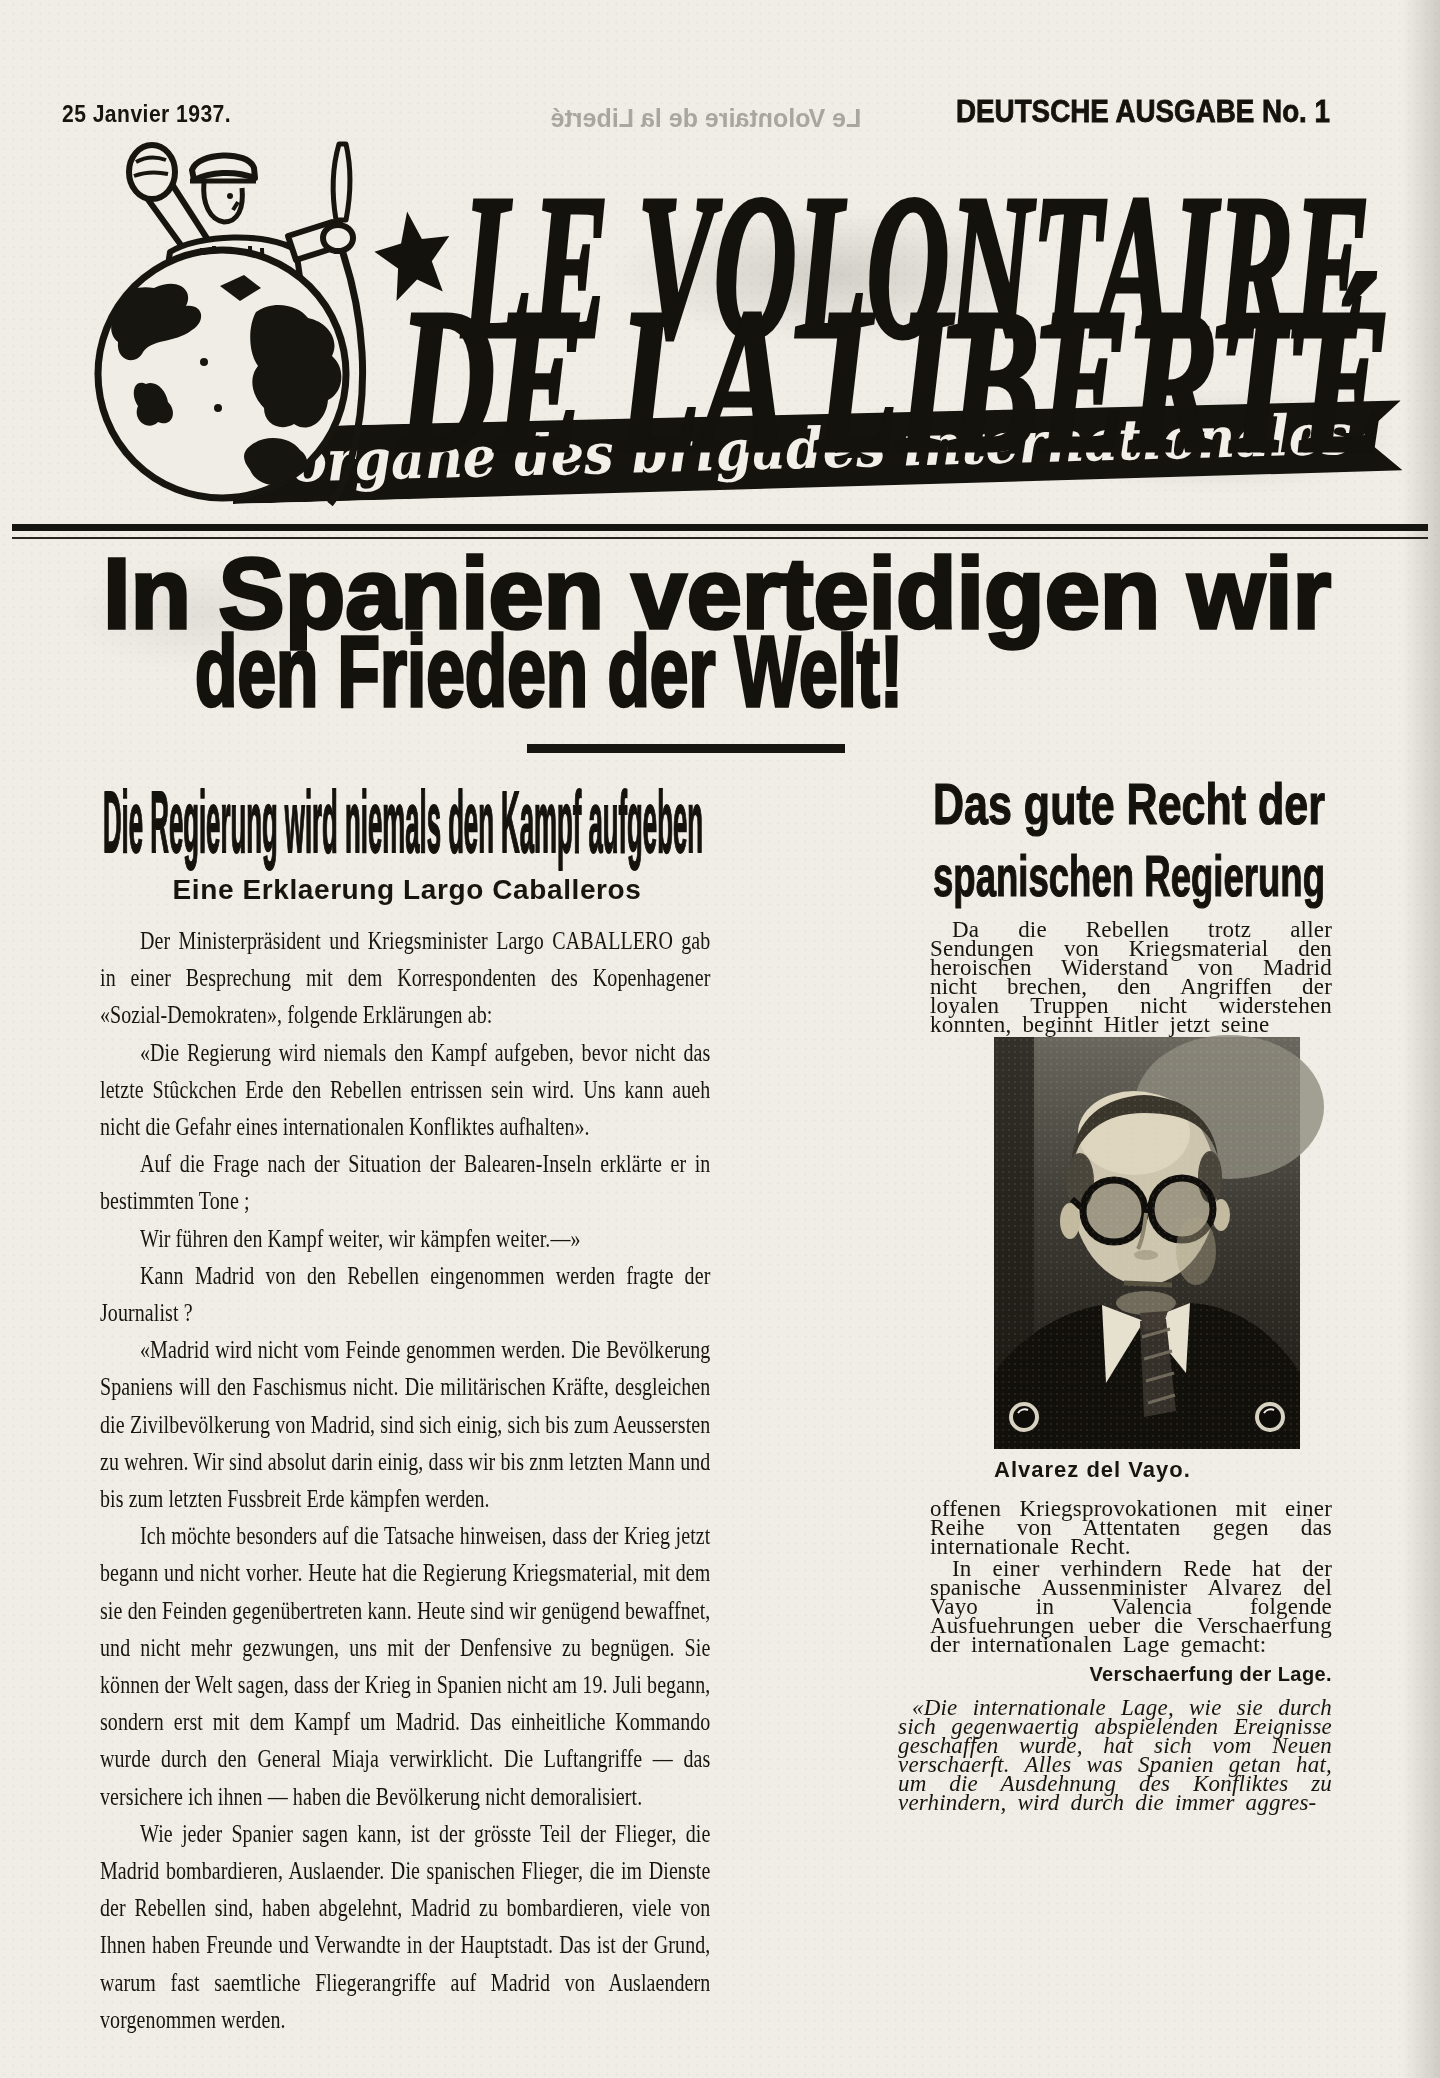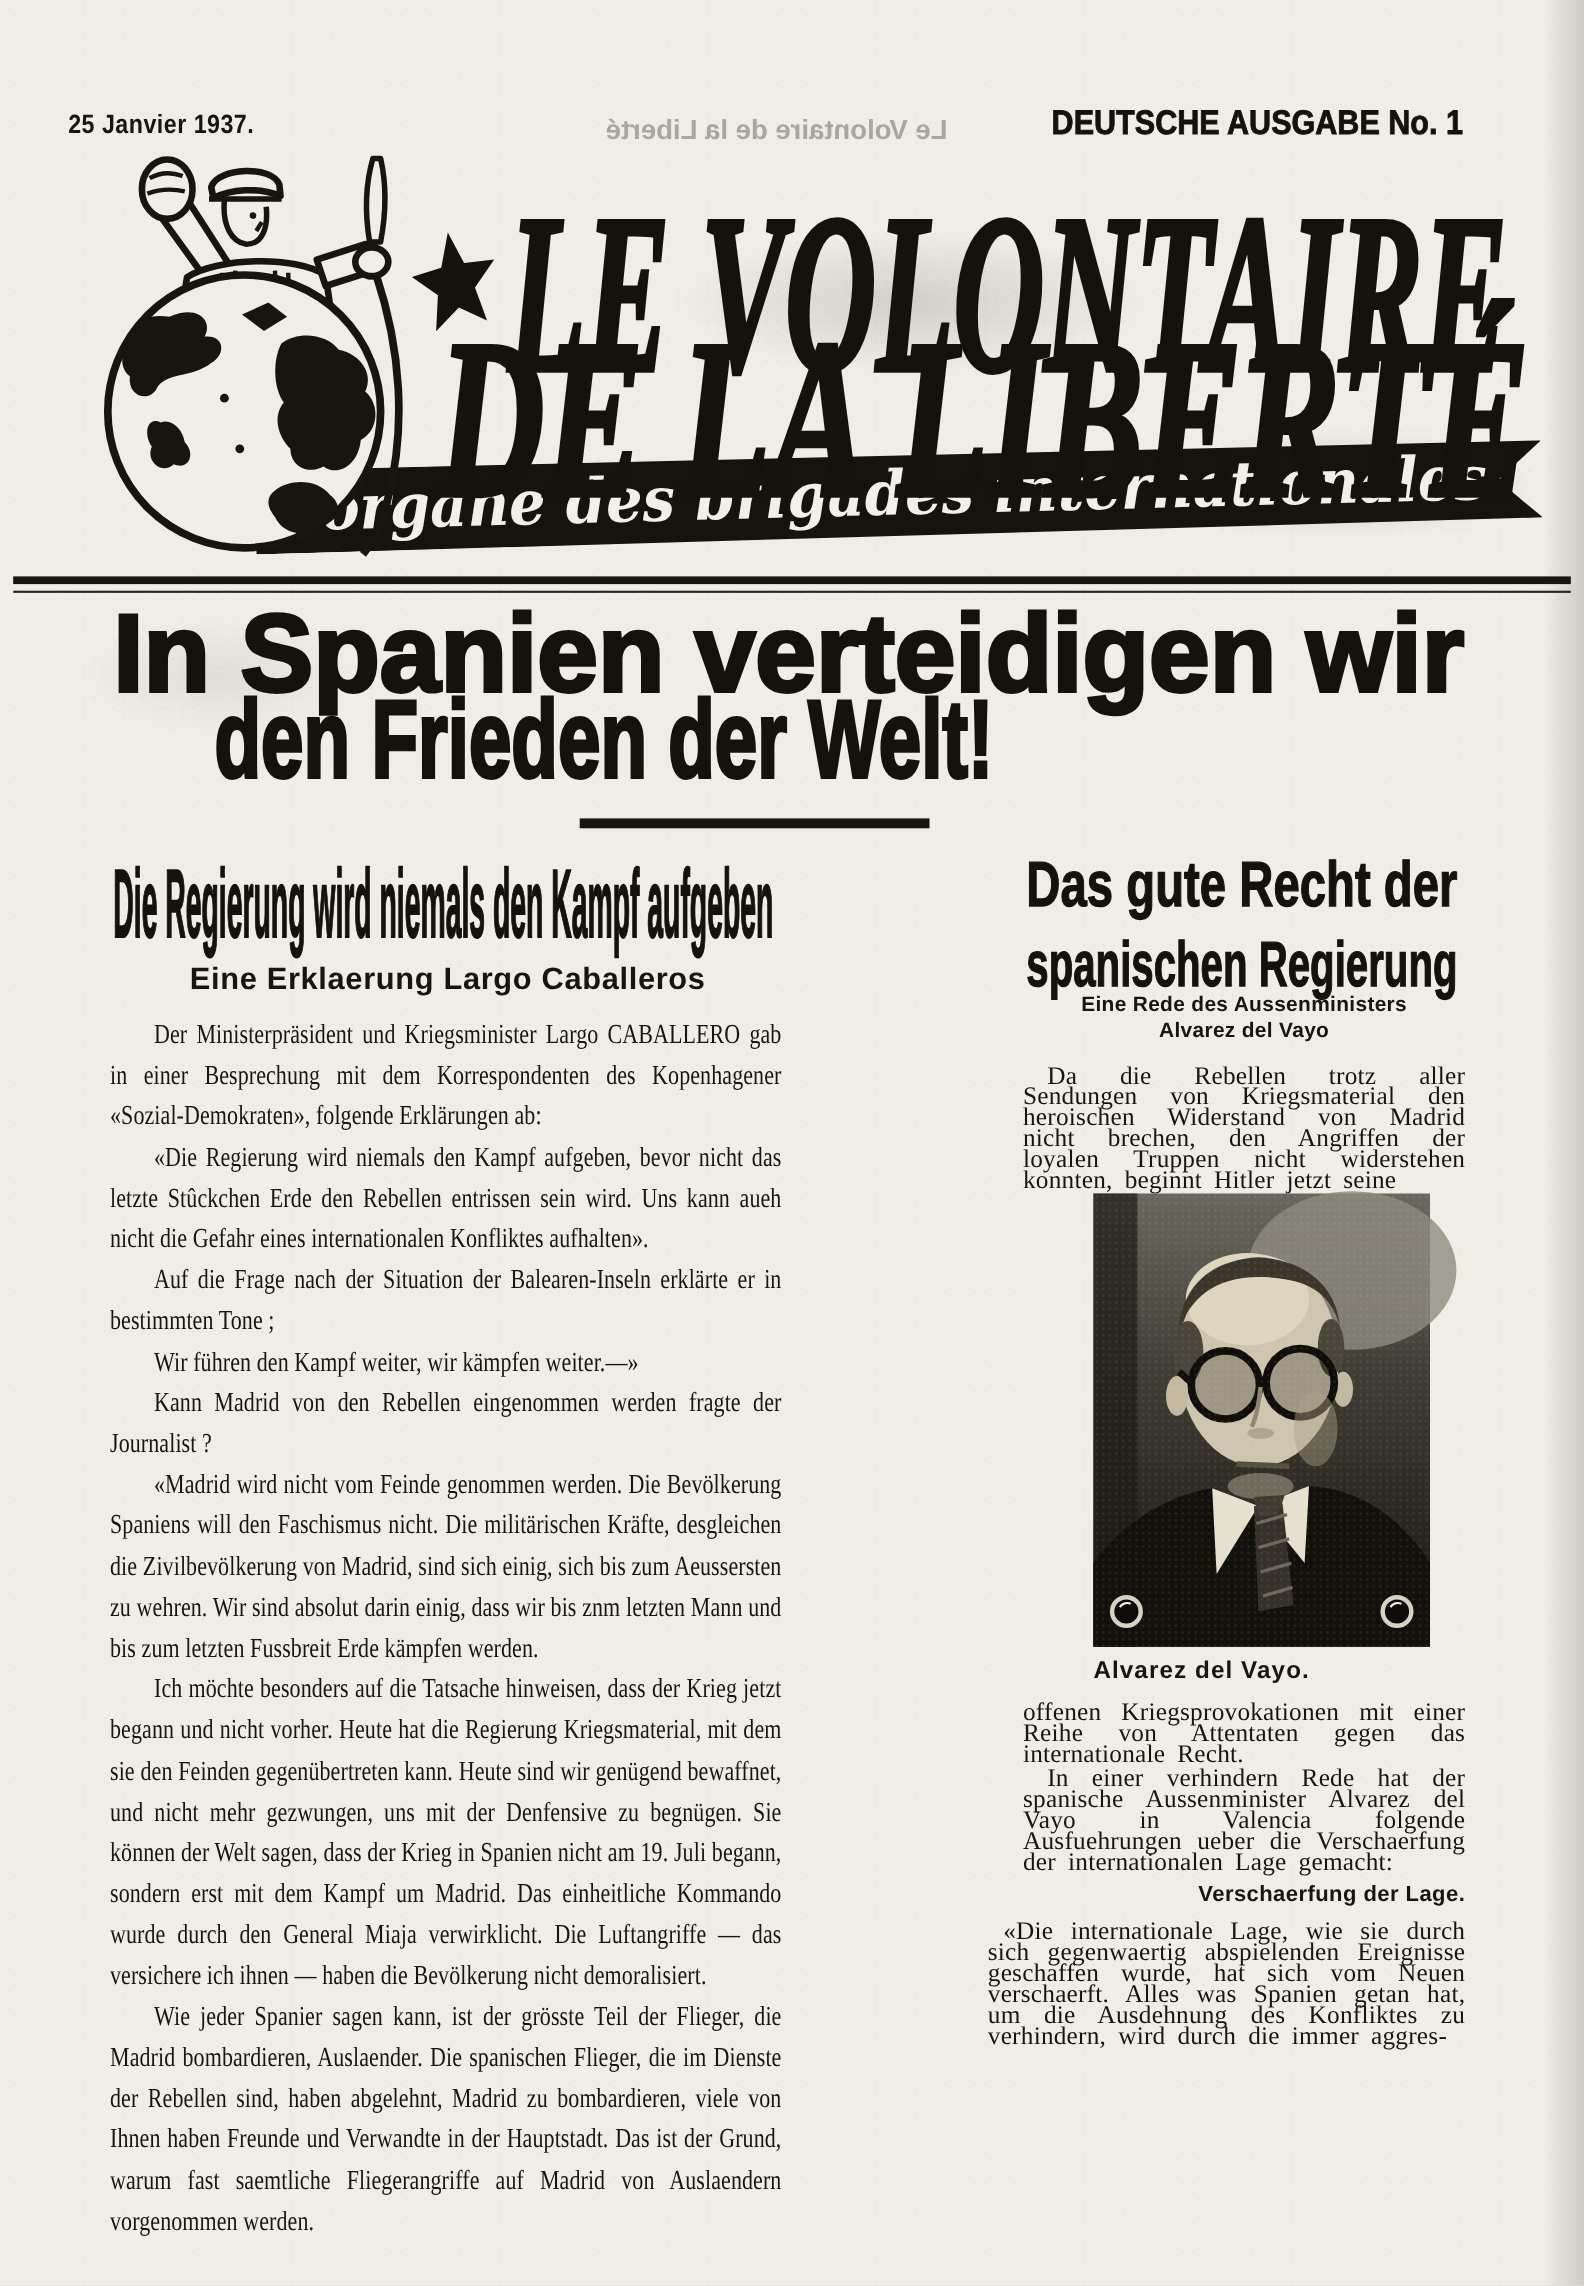--- a/index.html
+++ b/index.html
@@ -61,21 +61,21 @@
   .r-col p{margin:0; font-size:23px; line-height:19px; text-align:justify;
         word-spacing:5px; letter-spacing:.2px;}
   .r-lead{margin-top:18px !important; text-indent:22px;}
   .photo-wrap{margin:3px 0 0 64px; width:306px;}
   .caption{margin:8px 0 0 64px; width:306px; 
         font-family:"Liberation Sans",sans-serif; font-weight:bold; font-size:22px; letter-spacing:1px;}
   .r-a1{margin-top:16px !important;}
   .r-a2,.r-a3{margin-top:3px !important; text-indent:22px;}
   .r-crosshead{margin-top:9px; text-align:right; font-family:"Liberation Sans",sans-serif;
         font-weight:bold; font-size:20px; letter-spacing:.4px;}
-  .r-closing{margin:12px 0 0 -32px !important; width:434px; text-indent:14px;}
+  .r-closing{margin:12px 0 0 -32px !important; width:434px; text-indent:14px;font-style:italic;}
 </style>
 </head>
 <body>
 
 <div class="page">
 
   <div class="smudge" style="left:610px;top:210px;width:440px;height:130px;"></div>
   <div class="smudge" style="left:1040px;top:390px;width:360px;height:100px;"></div>
   <div class="smudge" style="left:70px;top:560px;width:260px;height:110px;opacity:.5;"></div>
   <div class="abs edge-right"></div>
@@ -173,24 +173,20 @@
       <p>Wie jeder Spanier sagen kann, ist der grösste Teil der Flieger, die Madrid bombardieren, Auslaender. Die spanischen Flieger, die im Dienste der Rebellen sind, haben abgelehnt, Madrid zu bombardieren, viele von Ihnen haben Freunde und Verwandte in der Hauptstadt. Das ist der Grund, warum fast saemtliche Fliegerangriffe auf Madrid von Auslaendern vorgenommen werden.</p>
     </div>
   </div>
 
   <svg class="abs r-head-svg" width="402" height="130">
     <text x="3" y="46" textLength="392" lengthAdjust="spacingAndGlyphs">Das gute Recht der</text>
     <text x="3" y="118" textLength="392" lengthAdjust="spacingAndGlyphs">spanischen Regierung</text>
   </svg>
 
   <div class="abs r-col">
-    <div class="r-subhead">
-      <div>Eine Rede des Aussenministers</div>
-      <div>Alvarez del Vayo</div>
-    </div>
     <p class="r-lead">Da die Rebellen trotz aller Sendungen von Kriegsmaterial den heroischen Widerstand von Madrid nicht brechen, den Angriffen der loyalen Truppen nicht widerstehen konnten, beginnt Hitler jetzt seine</p>
 
     <div class="photo-wrap">
       <svg width="306" height="412" viewBox="0 0 306 412">
         <defs>
           <linearGradient id="pbg" x1="0" y1="0" x2="0" y2="1">
             <stop offset="0" stop-color="#6a675e"></stop>
               <stop offset=".4" stop-color="#403d36"></stop>
               <stop offset="1" stop-color="#16140f"></stop>
           </linearGradient>

